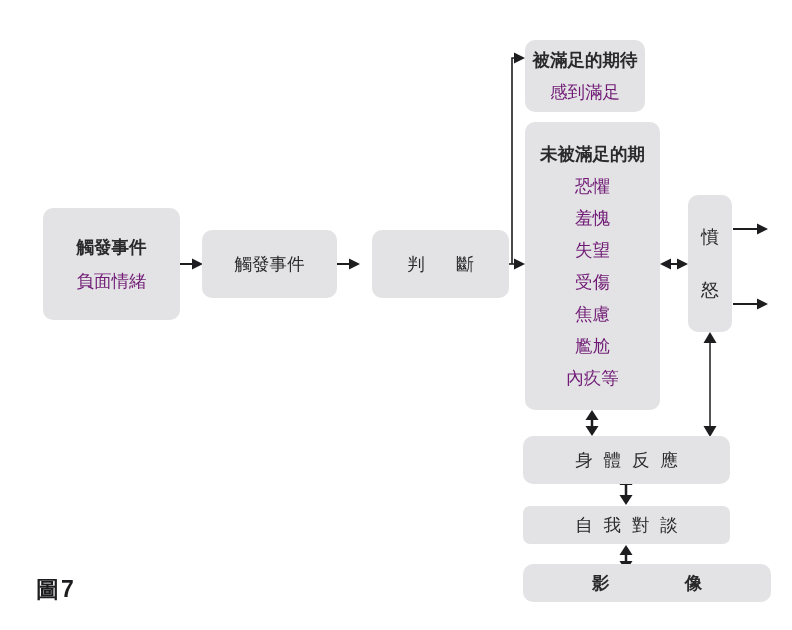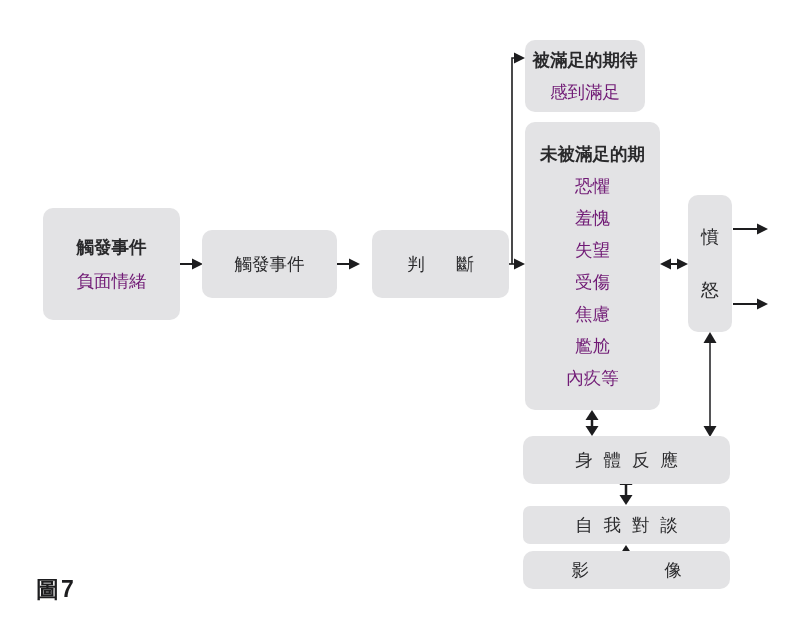--- a/index.html
+++ b/index.html
@@ -34,21 +34,21 @@
   .bold { font-weight: bold; }
   .gray { color: #701a75; }
   #box-trigger-source { left: 43px;  top: 208px; width: 137px; height: 112px; line-height: 34px; }
   #box-trigger        { left: 202px; top: 230px; width: 135px; height: 68px; }
   #box-judgment       { left: 372px; top: 230px; width: 137px; height: 68px; }
   #box-met            { left: 525px; top: 40px;  width: 120px; height: 72px;  line-height: 32px; }
   #box-unmet          { left: 525px; top: 122px; width: 135px; height: 288px; line-height: 32px; }
   #box-anger          { left: 688px; top: 195px; width: 44px;  height: 137px; gap: 29px; font-size: 18px; }
   #box-body           { left: 523px; top: 436px; width: 207px; height: 48px; }
   #box-selftalk       { left: 523px; top: 506px; width: 207px; height: 38px; border-radius: 7px; }
-  #box-image          { left: 523px; top: 551px; width: 207px; height: 38px; }
+  #box-image          { left: 523px; top: 564px; width: 248px; height: 38px; font-weight: bold; }
   .sp-wide  { letter-spacing: 1.8em;  margin-right: -1.8em; }
   .sp-med   { letter-spacing: 0.62em; margin-right: -0.62em; }
   .sp-xwide { letter-spacing: 4.3em;  margin-right: -4.3em; }
   .caption {
     position: absolute;
     left: 36px; top: 574px;
     font-size: 23px;
     font-weight: bold;
     color: #1d1d1f;
     letter-spacing: 2px;

